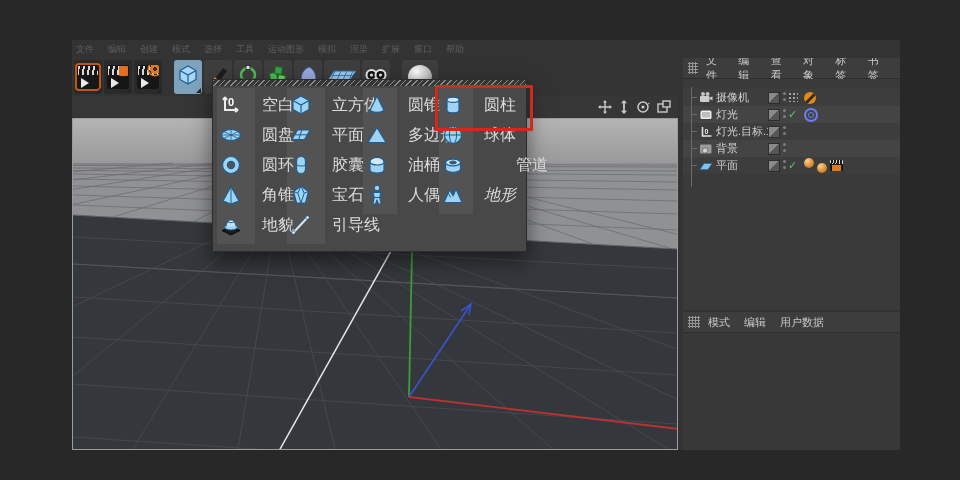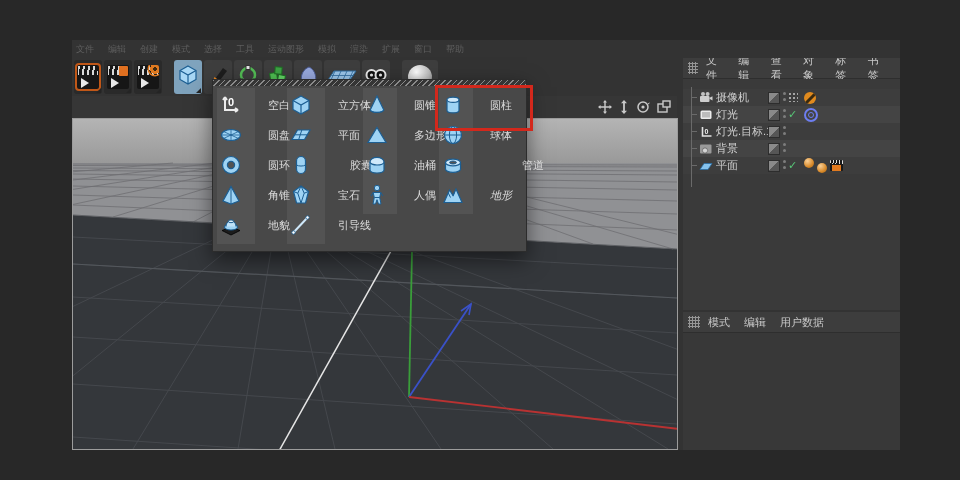--- a/index.html
+++ b/index.html
@@ -43,21 +43,21 @@
   .viewport{position:absolute;left:0;top:78px;width:604px;height:330px;
             border:1px solid #9c9c9c;background:#9b9b9b;overflow:hidden;}
 
   
   .dropdown{position:absolute;left:140px;top:39px;width:313px;height:171px;background:#484848;
             border:1px solid #2c2c2c;box-shadow:0 8px 20px rgba(0,0,0,.5);z-index:10;}
   .tearoff{position:absolute;left:0;top:0;right:0;height:6px;
             background:repeating-linear-gradient(135deg,#8a8a8a 0 1px,#353535 1px 4px);}
   .colband{position:absolute;background:#535353;}
   .prim-item{position:absolute;display:flex;align-items:center;height:30px;width:72px;}
-  .prim-item .plabel{margin-left:25px;font-size:11px;color:#dcdcdc;white-space:nowrap;}
+  .prim-item .plabel{margin-left:19px;font-size:16px;color:#dcdcdc;white-space:nowrap;}
   .picon{width:24px;height:24px;flex:0 0 auto;display:flex;align-items:center;justify-content:center;}
   .redbox{position:absolute;left:222px;top:5px;width:92px;height:40px;border:3px solid #d3281c;z-index:12;}
 
   
   .rightcol{position:absolute;left:611px;top:18px;width:217px;height:392px;}
   .panel-header{height:20px;display:flex;align-items:center;gap:0;background:#3d3d3d;
                 border-bottom:1px solid #2e2e2e;font-size:11px;color:#c9c9c9;}
   .panel-header .menu{margin-right:14px;}
   .grip{width:12px;height:12px;margin:0 8px 0 5px;
         background-image:radial-gradient(#969696 1px,transparent 1.2px);background-size:3px 3px;}
@@ -343,21 +343,21 @@
       </div>
       <div class="prim-item" style="left:76px;top:40px;">
         <span class="picon">
             <svg width="24" height="24" viewBox="0 0 24 24">
               <path d="M3 16.5L8.5 7H21l-5.5 9.5z" fill="#9ed3f4" stroke="#1c5e92" stroke-width="1.2"></path>
               <path d="M6 11.8h12.2M12.8 7l-3.1 9.5" stroke="#1c5e92" stroke-width="1" fill="none"></path>
             </svg>
           </span>
         <span class="plabel">平面</span>
       </div>
-      <div class="prim-item" style="left:76px;top:70px;gap:12px;">
+      <div class="prim-item" style="left:76px;top:70px;">
         <span class="picon">
             <svg width="24" height="24" viewBox="0 0 24 24">
               <rect x="7.5" y="3.5" width="9" height="17" rx="4.5" fill="#9ed3f4" stroke="#1c5e92" stroke-width="1.2"></rect>
               <path d="M7.5 12c2 1.4 7 1.4 9 0" stroke="#1c5e92" stroke-width="1" fill="none"></path>
             </svg>
           </span>
         <span class="plabel">胶囊</span>
       </div>
       <div class="prim-item" style="left:76px;top:100px;">
         <span class="picon">

